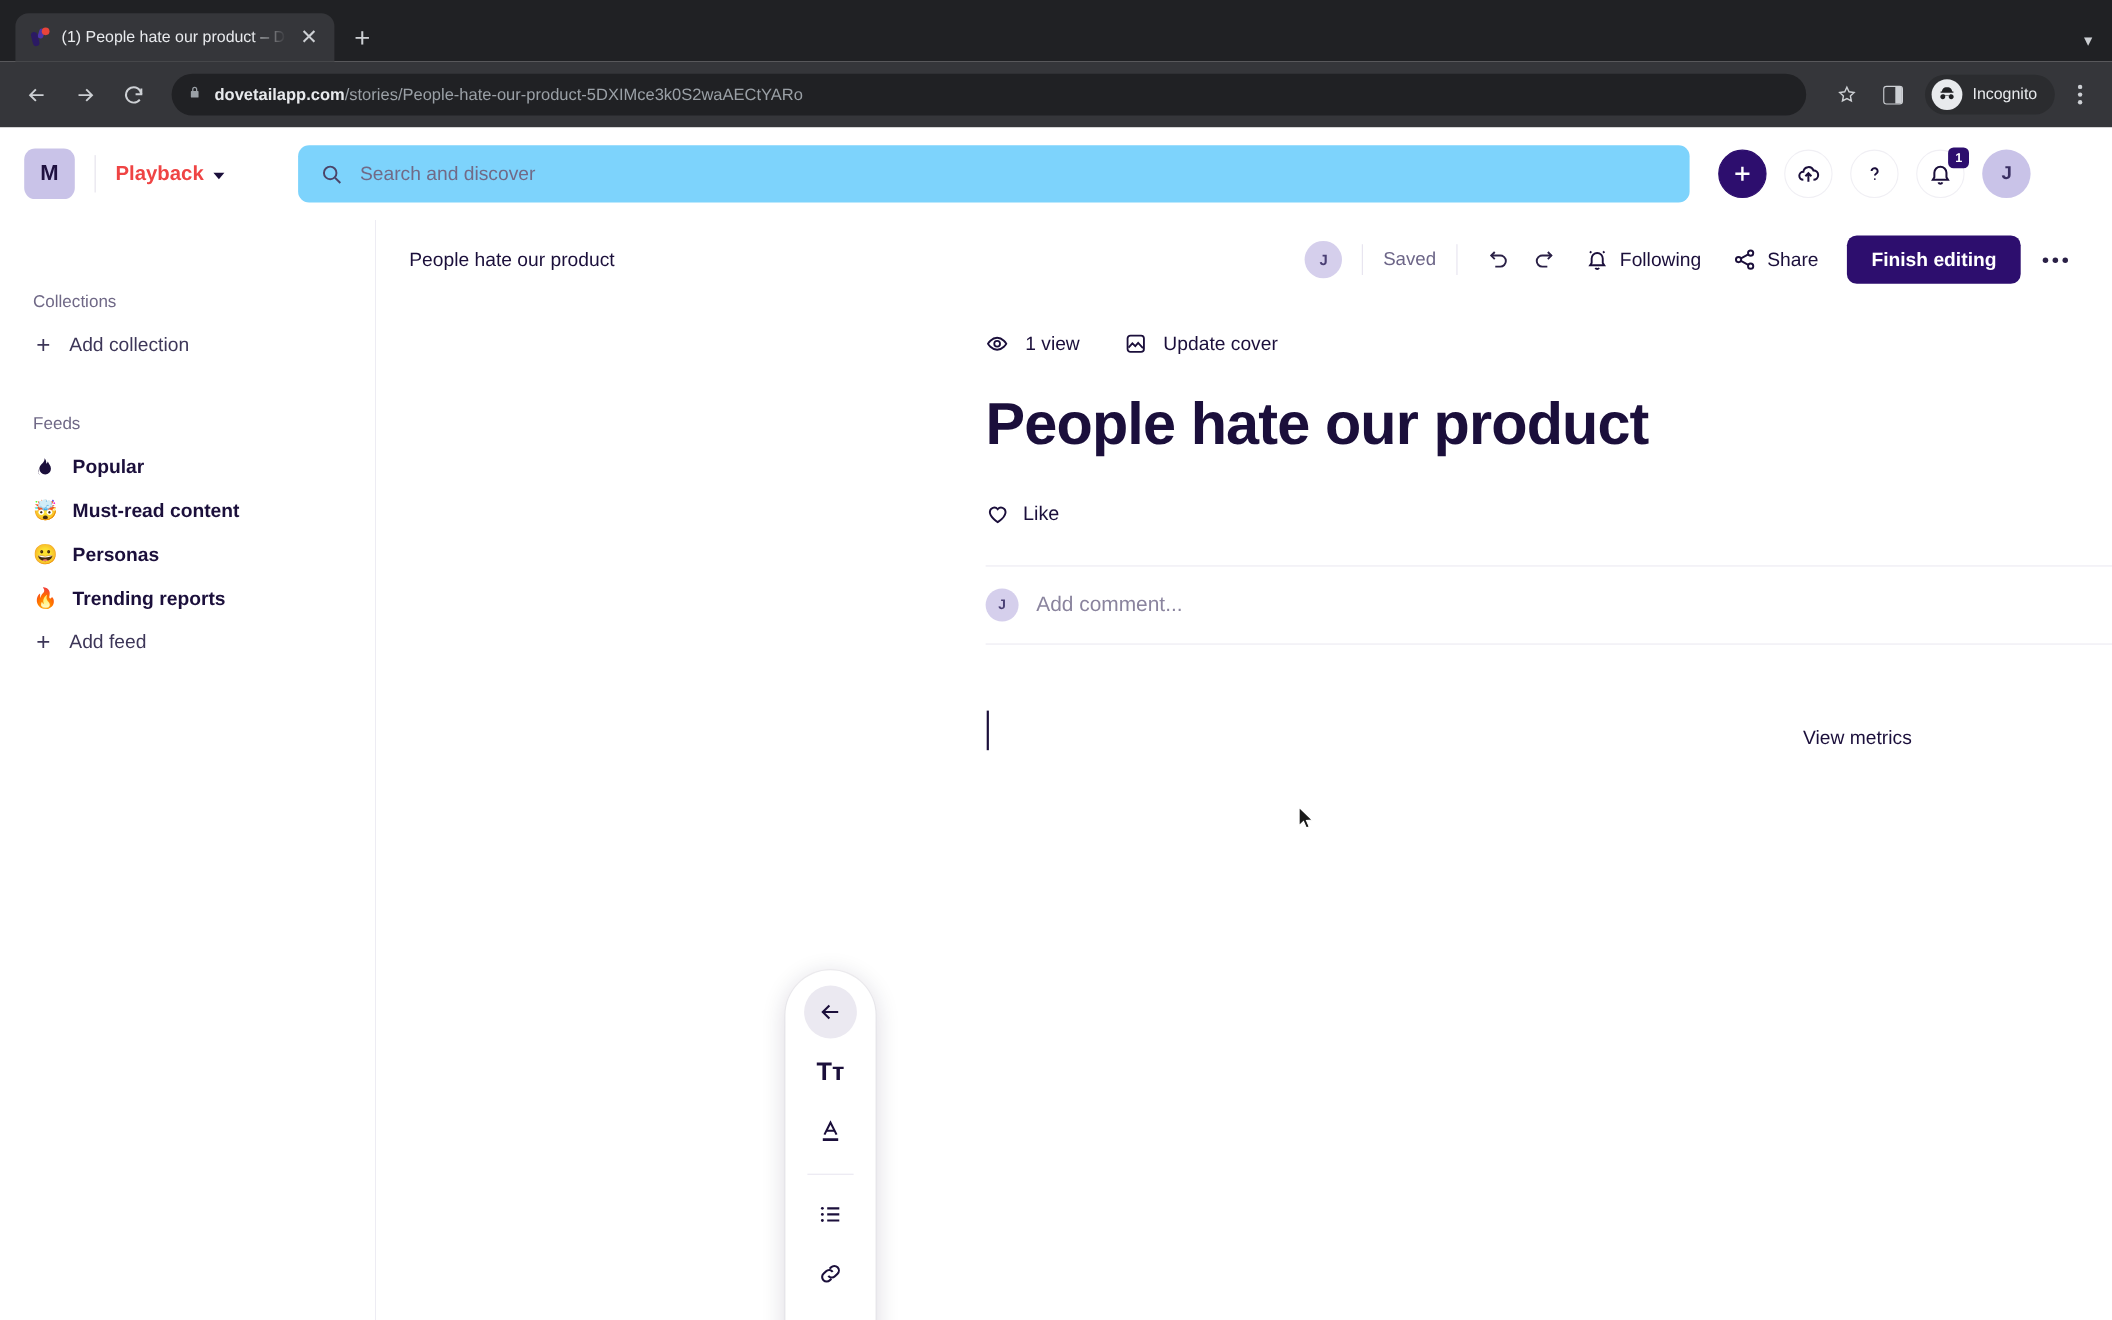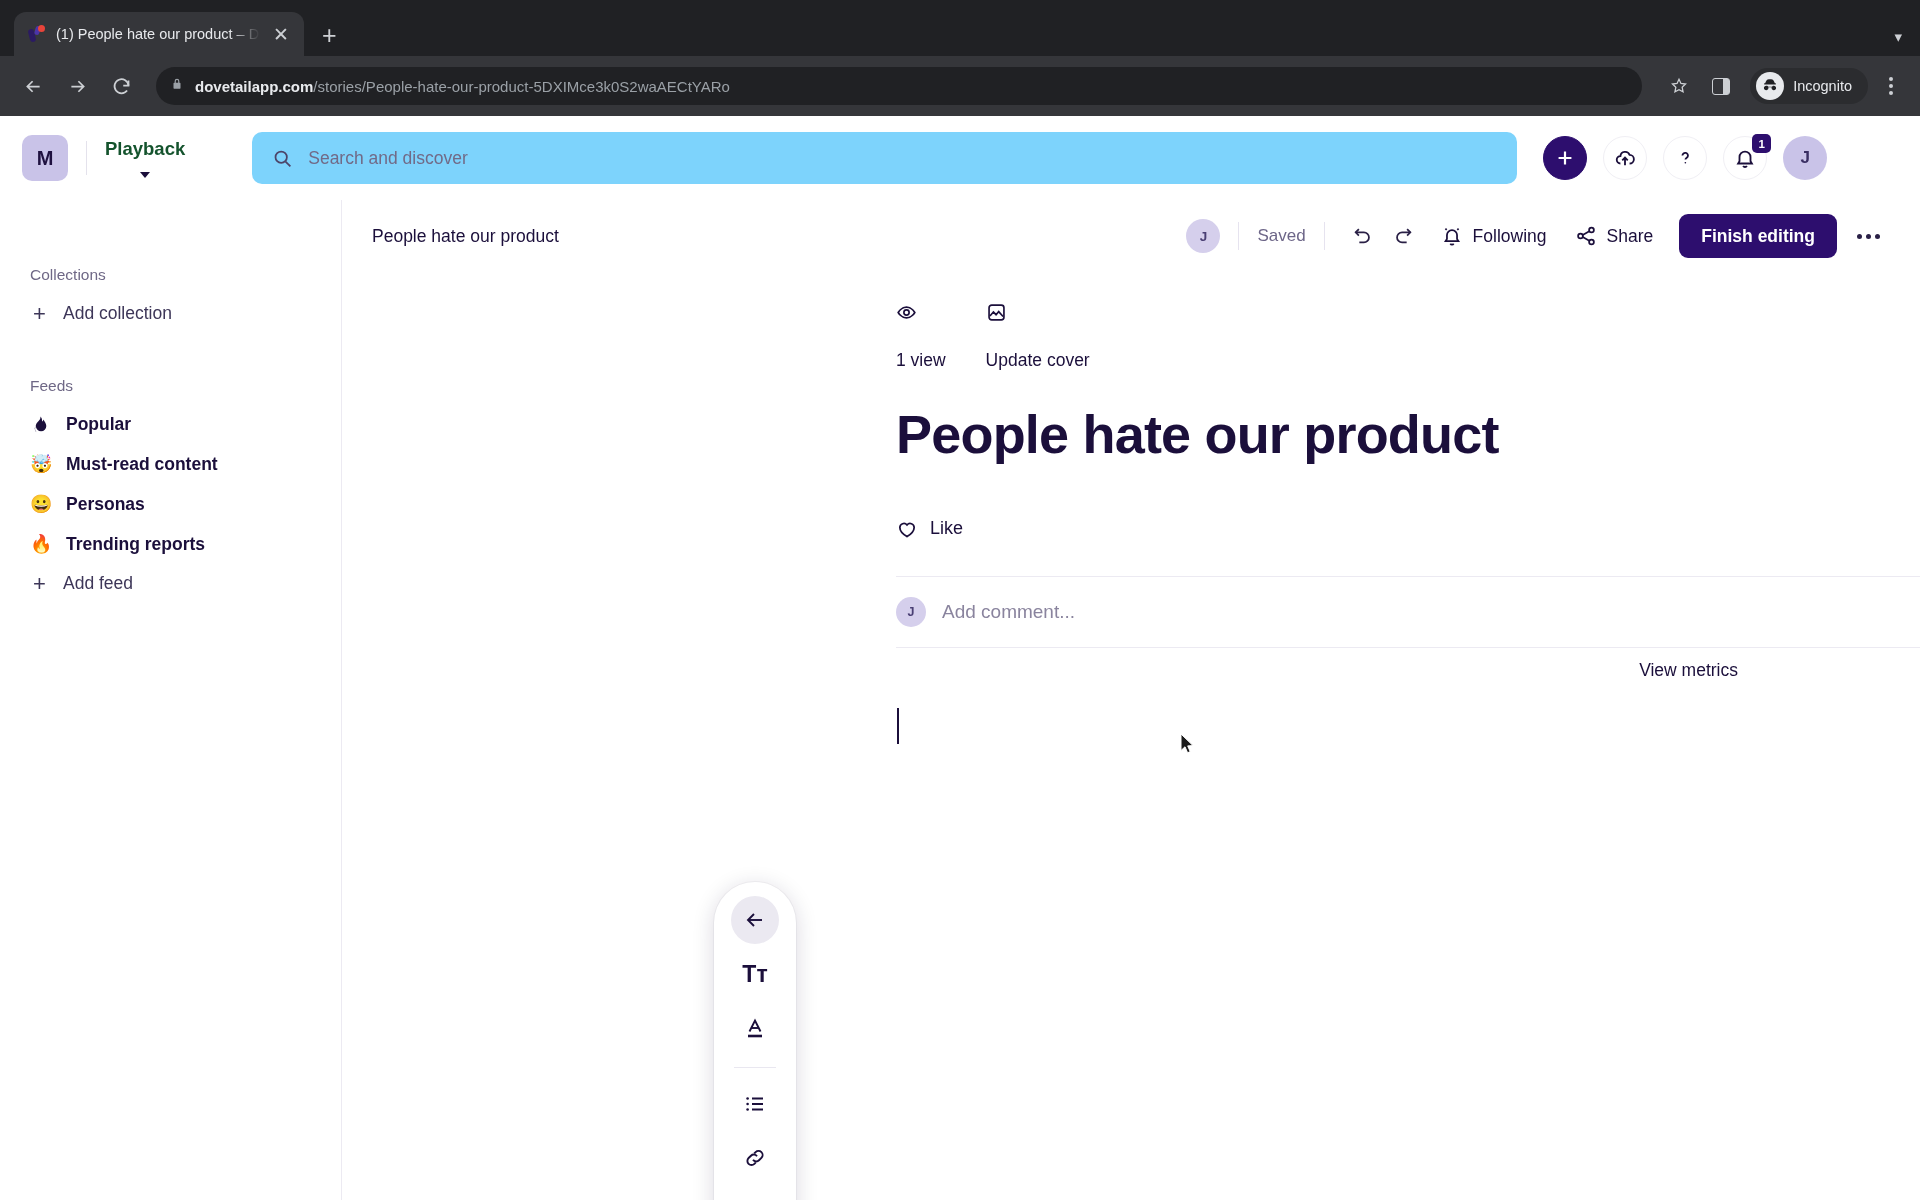--- a/index.html
+++ b/index.html
@@ -77,22 +77,22 @@
     height: 84px; flex: 0 0 84px; display: flex; align-items: center;
     padding: 0 22px 0 22px; gap: 0; background: #fff;
   }
   .workspace-logo {
     width: 46px; height: 46px; border-radius: 10px; background:#c9c3e8;
     display:flex; align-items:center; justify-content:center;
     color:#1f1140; font-weight:bold; font-size: 20px; cursor:pointer; flex:0 0 46px;
   }
   .hdr-divider { width: 1px; height: 34px; background: #e4e2ec; margin: 0 18px; }
   .playback {
-    display:flex; align-items:center; gap: 9px; color:#14532d;
-    font-weight:bold; font-size: 18.5px; cursor:pointer;flex-direction:column;
+    display:flex; align-items:center; gap: 9px; color:#ef4444;
+    font-weight:bold; font-size: 18.5px; cursor:pointer;
   }
   .chev { width: 0; height: 0; border-left: 5.5px solid transparent; border-right:5.5px solid transparent; border-top: 6.5px solid #1b0f3b; margin-top:3px; }
   .searchbox {
     flex: 1; max-width: 1265px; height: 52px; background: #7dd3fc; border-radius: 10px;
     display:flex; align-items:center; gap: 15px; padding: 0 20px; margin-left: 67px; cursor: text;
   }
   .searchbox svg { width: 21px; height: 21px; stroke:#4c4468; stroke-width:2; fill:none; flex:0 0 21px; }
   .search-ph { color:#716a87; font-size: 17.5px; }
   .hdr-actions { display:flex; align-items:center; gap: 16px; margin-left: 26px; }
   .circ-btn {
@@ -164,32 +164,32 @@
     border-radius: 9px; height: 44px; padding: 0 22px; display:flex;
     align-items:center; cursor:pointer; margin-left: 16px; border:none;
     font-family: inherit;
   }
   .more-dots { display:flex; gap:4px; align-items:center; padding: 0 12px; cursor:pointer; height:40px; margin-left: 8px;}
   .more-dots i { width: 5px; height: 5px; background:#2a2046; border-radius:50%; display:block; }
 
   .doc { padding: 0 0 0 0; position: relative; }
   .doc-inner { max-width: 1152px; margin-left: 554px; }
   .meta-row { display:flex; align-items:center; margin-top: 30px; }
-  .meta-item { display:flex; align-items:flex-start; gap: 27px; cursor:pointer; margin-right: 40px; flex-direction: column; }
+  .meta-item { display:flex; align-items:flex-end; gap: 15px; cursor:pointer; margin-right: 40px; }
   .meta-item svg { width: 21px; height: 21px; stroke:#1b0f3b; stroke-width:1.9; fill:none; }
   .meta-item span { font-size: 17.5px; color:#1b0f3b; font-weight: 500; }
   .view-metrics {
     position:absolute; right: 182px; top: 358px;
     font-size: 17.5px; color:#1b0f3b; font-weight: 500; cursor:pointer;
   }
   .doc-title {
     font-size: 54px; font-weight: bold; color:#1b0f3b;
     letter-spacing: -0.8px; margin-top: 34px; line-height: 1.1;
   }
-  .like-row { display:flex; gap: 12px; margin-top: 54px; cursor:pointer; width: fit-content; }
+  .like-row { display:flex; align-items:center; gap: 12px; margin-top: 40px; cursor:pointer; width: fit-content; }
   .like-row svg { width: 22px; height: 22px; stroke:#1b0f3b; stroke-width:1.9; fill:none; }
   .like-row span { font-size: 18px; color:#1b0f3b; font-weight: 500; }
   .comment-box {
     margin-top: 36px; border-top: 1px solid #eceaf2; border-bottom: 1px solid #eceaf2;
     height: 72px; display:flex; align-items:center; gap: 16px; cursor: text;
     width: 1152px;
   }
   .c-avatar {
     width: 30px; height: 30px; border-radius:50%; background:#d5cfec;
     display:flex; align-items:center; justify-content:center;

